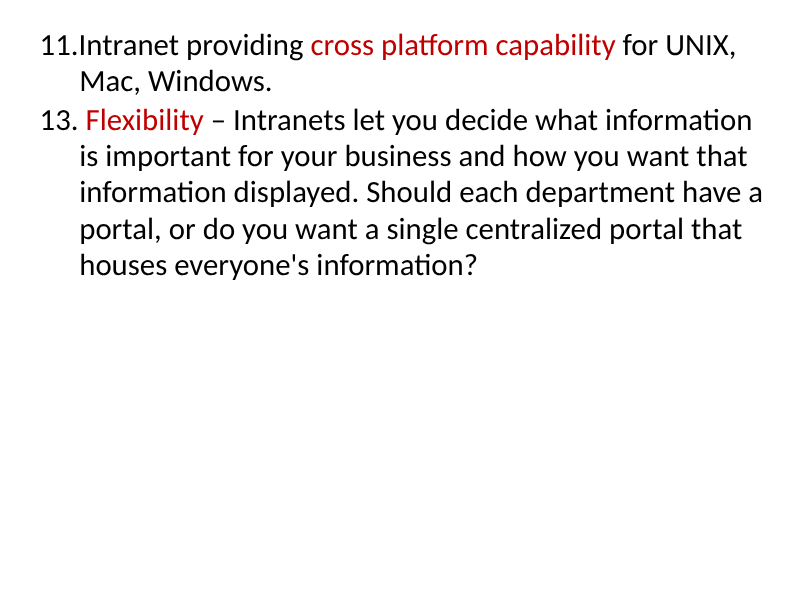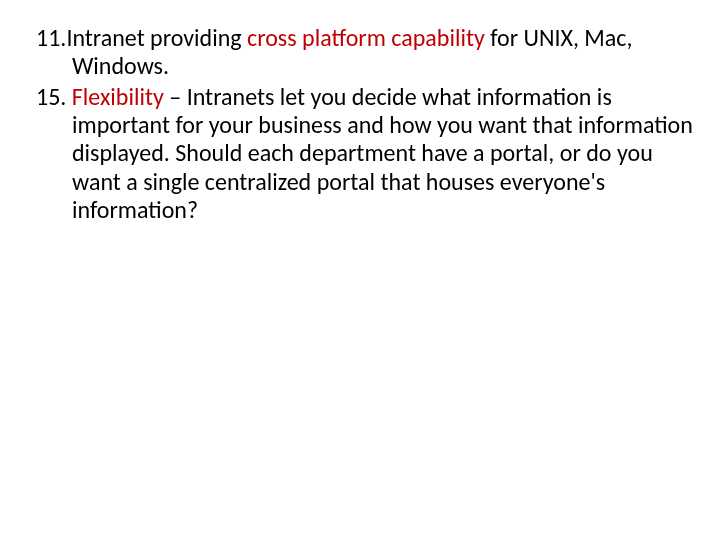--- a/index.html
+++ b/index.html
@@ -9,21 +9,21 @@
     height: 540px;
     background: #ffffff;
     font-family: Calibri, "Segoe UI", Arial, sans-serif;
   }
   .slide {
     box-sizing: border-box;
     width: 720px;
     height: 540px;
     padding: 24px 16px 0 36px;
     color: #000;
-    font-size: 24px;
+    font-size: 28px;
     line-height: 1.18;
   }
   .item {
     margin: 0 0 2px 0;
     text-indent: -36px;
     padding-left: 36px;
   }
   .num {
     letter-spacing: 0;
   }
@@ -35,16 +35,16 @@
 <body>
 
 <div class="slide">
 
   <p class="item">
     <span class="num">11.</span><span>Intranet providing </span><span class="red">cross platform capability</span><span> for UNIX, Mac, Windows.</span>
   </p>
 
 
   <p class="item">
-    <span class="num">15. </span><span></span><span class="red">Flexibility</span><span> – Intranets let you decide what information is important for your business and how you want that information displayed. Should each department have a portal, or do you want a single centralized portal that houses everyone's information?</span>
+    <span class="num">13. </span><span></span><span class="red">Flexibility</span><span> – Intranets let you decide what information is important for your business and how you want that information displayed. Should each department have a portal, or do you want a single centralized portal that houses everyone's information?</span>
   </p>
 
 </div>
 
 </body></html>

